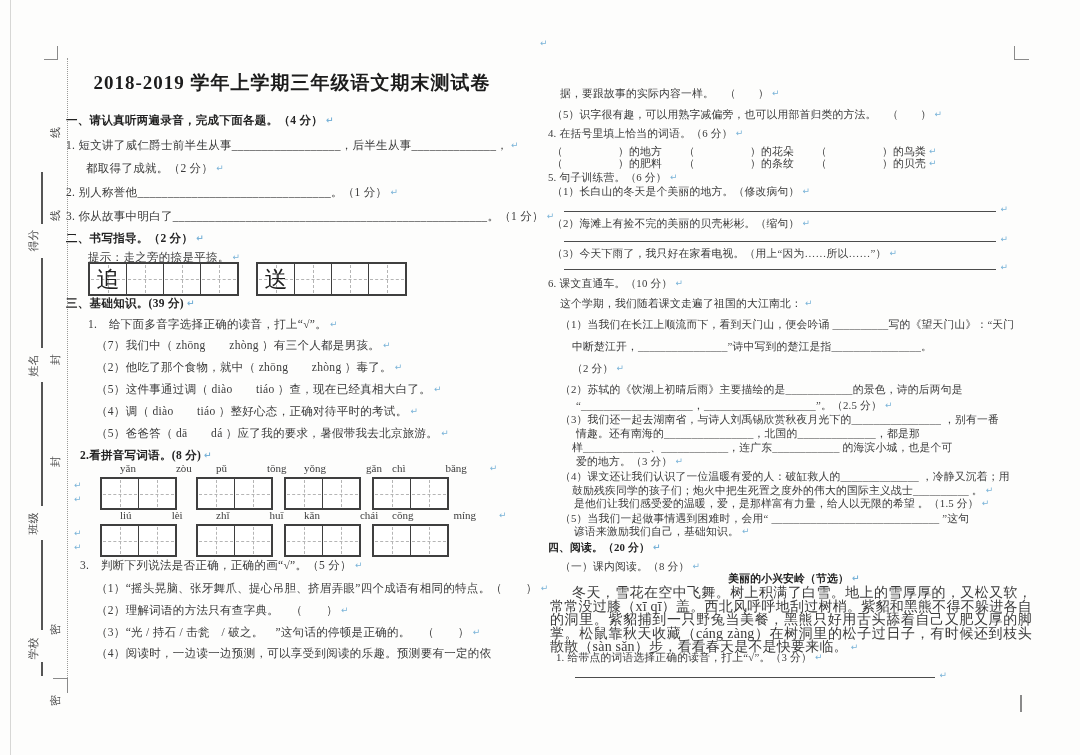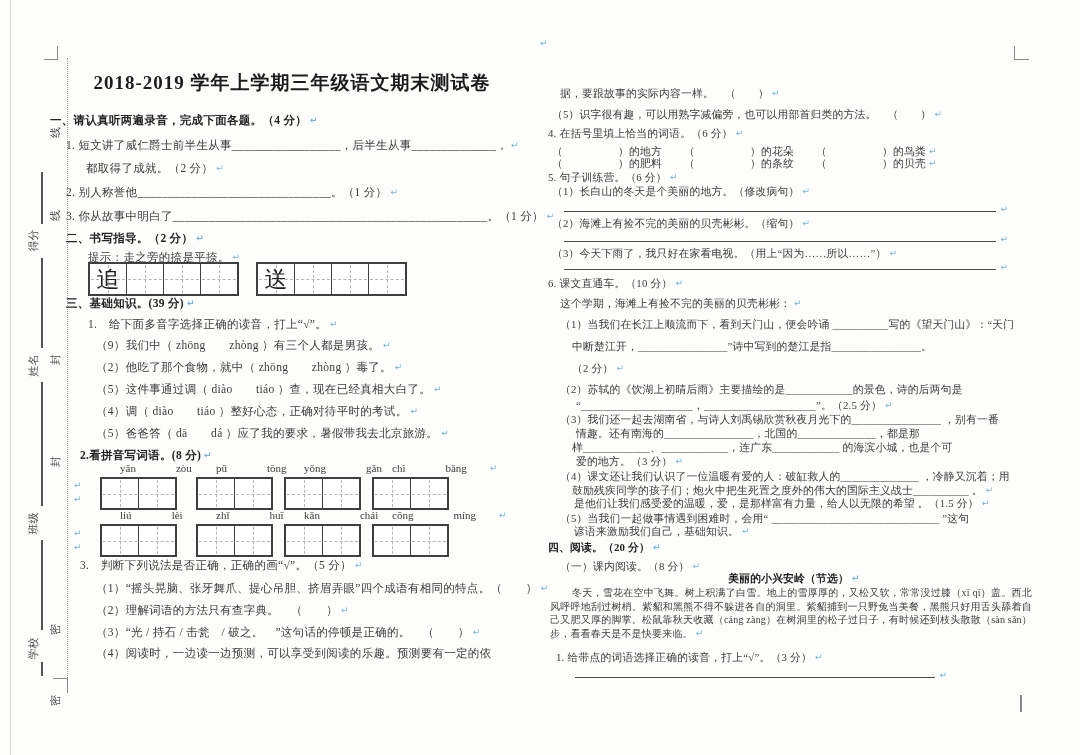--- a/index.html
+++ b/index.html
@@ -72,21 +72,21 @@
 
 <span class="pc-abs" style="left:540px;top:38px;">↵</span>
 <span class="pc-abs" style="left:74px;top:480px;">↵</span>
 <span class="pc-abs" style="left:74px;top:494px;">↵</span>
 <span class="pc-abs" style="left:74px;top:528px;">↵</span>
 <span class="pc-abs" style="left:74px;top:542px;">↵</span>
 
 <div>
   <div class="ln title ctr" style="left:66px;top:76px;width:452px;">2018-2019 学年上学期三年级语文期末测试卷</div>
 
-  <div class="ln b pcl" style="left:50px;top:113px;" data-pc="↵">一、请认真听两遍录音，完成下面各题。（4 分）</div>
+  <div class="ln b pcl" style="left:66px;top:113px;" data-pc="↵">一、请认真听两遍录音，完成下面各题。（4 分）</div>
   <div class="ln pcl" style="left:66px;top:138px;" data-pc="↵">1. 短文讲了威仁爵士前半生从事__________________，后半生从事______________，</div>
   <div class="ln pcl" style="left:66px;top:161px;margin-left:20px;" data-pc="↵">都取得了成就。（2 分）</div>
   <div class="ln pcl" style="left:66px;top:185px;" data-pc="↵">2. 别人称誉他________________________________。（1 分）</div>
   <div class="ln pcl" style="left:66px;top:209px;" data-pc="↵">3. 你从故事中明白了____________________________________________________。（1 分）</div>
 
   <div class="ln b pcl" style="left:66px;top:231px;" data-pc="↵">二、书写指导。（2 分）</div>
   <div class="ln pcl" style="left:88px;top:250px;" data-pc="↵">提示：走之旁的捺是平捺。</div>
 
   <div class="wgrid big" style="left:88px;top:262px;">
     <div class="c">
@@ -101,21 +101,21 @@
         <span class="ch">送</span>
       </div>
     <div class="c"></div>
       <div class="c"></div>
       <div class="c"></div>
   </div>
 
   <div class="ln b pcl" style="left:66px;top:296px;" data-pc="↵">三、基础知识。(39 分)</div>
   <div class="ln pcl" style="left:88px;top:317px;" data-pc="↵">1.　给下面多音字选择正确的读音，打上“√”。</div>
 
-  <div class="ln pcl" style="left:96px;top:338px;" data-pc="↵"><span>（9）我们中（ </span><span class="u">zhōng</span><span>　　</span><span class="u">zhòng</span><span> ）有三个人都是男孩。</span></div>
+  <div class="ln pcl" style="left:96px;top:338px;" data-pc="↵"><span>（7）我们中（ </span><span class="u">zhōng</span><span>　　</span><span class="u">zhòng</span><span> ）有三个人都是男孩。</span></div>
   <div class="ln pcl" style="left:96px;top:360px;" data-pc="↵"><span>（2）他吃了那个食物，就中（ </span><span>zhōng</span><span>　　</span><span class="u">zhòng</span><span> ）毒了。</span></div>
   <div class="ln pcl" style="left:96px;top:382px;" data-pc="↵"><span>（5）这件事通过调（ </span><span>diào</span><span>　　</span><span>tiáo</span><span> ）查，现在已经真相大白了。</span></div>
   <div class="ln pcl" style="left:96px;top:404px;" data-pc="↵"><span>（4）调（ </span><span>diào</span><span>　　</span><span class="u">tiáo</span><span> ）整好心态，正确对待平时的考试。</span></div>
   <div class="ln pcl" style="left:96px;top:426px;" data-pc="↵"><span>（5）爸爸答（ </span><span>dā</span><span>　　</span><span>dá</span><span> ）应了我的要求，暑假带我去北京旅游。</span></div>
 
   <div class="ln b pcl" style="left:80px;top:448px;" data-pc="↵">2.看拼音写词语。(8 分)</div>
 
   <div class="plabel" style="left:100px;top:462px;"><span class="u">yǎn</span><span class="u">zòu</span></div>
   <div class="plabel" style="left:196px;top:462px;"><span class="u">pǔ</span><span class="u">tōng</span></div>
   <div class="plabel" style="left:284px;top:462px;text-align:right;"><span class="u">yǒng</span><span class="u">gǎn</span></div>
@@ -175,37 +175,37 @@
   <div class="ln pcl" style="left:552px;top:156px;" data-pc="↵">（　　　　　）的肥料　　（　　　　　）的条纹　　（　　　　　）的贝壳</div>
   <div class="ln pcl" style="left:548px;top:170px;" data-pc="↵">5. 句子训练营。（6 分）</div>
   <div class="ln pcl" style="left:552px;top:184px;" data-pc="↵">（1）长白山的冬天是个美丽的地方。（修改病句）</div>
   <div class="ansline pcl" style="left:564px;top:199px;width:432px;" data-pc="↵"></div>
   <div class="ln pcl" style="left:552px;top:216px;" data-pc="↵">（2）海滩上有捡不完的美丽的贝壳彬彬。（缩句）</div>
   <div class="ansline pcl" style="left:564px;top:229px;width:432px;" data-pc="↵"></div>
   <div class="ln pcl" style="left:552px;top:246px;" data-pc="↵">（3）今天下雨了，我只好在家看电视。（用上“因为……所以……”）</div>
   <div class="ansline pcl" style="left:564px;top:257px;width:432px;" data-pc="↵"></div>
 
   <div class="ln pcl" style="left:548px;top:276px;" data-pc="↵">6. 课文直通车。（10 分）</div>
-  <div class="ln pcl" style="left:560px;top:296px;" data-pc="↵">这个学期，海滩上有捡不完的美丽的贝壳彬彬：</div>
+  <div class="ln pcl" style="left:560px;top:296px;" data-pc="↵">这个学期，我们随着课文走遍了祖国的大江南北：</div>
   <div class="ln" style="left:560px;top:317px;">（1）当我们在长江上顺流而下，看到天门山，便会吟诵 __________写的《望天门山》：“天门</div>
   <div class="ln" style="left:572px;top:339px;">中断楚江开，________________”诗中写到的楚江是指________________。</div>
   <div class="ln pcl" style="left:572px;top:361px;" data-pc="↵">（2 分）</div>
   <div class="ln" style="left:560px;top:382px;">（2）苏轼的《饮湖上初晴后雨》主要描绘的是____________的景色，诗的后两句是</div>
   <div class="ln pcl" style="left:576px;top:398px;" data-pc="↵">“____________________，____________________”。（2.5 分）</div>
   <div class="ln" style="left:560px;top:412px;">（3）我们还一起去湖南省，与诗人刘禹锡欣赏秋夜月光下的________________ ，别有一番</div>
   <div class="ln" style="left:576px;top:426px;">情趣。还有南海的________________，北国的______________，都是那</div>
   <div class="ln" style="left:572px;top:440px;">样____________、____________，连广东____________ 的海滨小城，也是个可</div>
   <div class="ln pcl" style="left:576px;top:454px;" data-pc="↵">爱的地方。（3 分）</div>
   <div class="ln" style="left:560px;top:469px;">（4）课文还让我们认识了一位温暖有爱的人：破缸救人的______________ ，冷静又沉着；用</div>
   <div class="ln pcl" style="left:572px;top:483px;" data-pc="↵">鼓励残疾同学的孩子们；炮火中把生死置之度外的伟大的国际主义战士__________ 。</div>
   <div class="ln pcl" style="left:574px;top:496px;" data-pc="↵">是他们让我们感受爱的温暖，爱，是那样富有力量，给人以无限的希望 。（1.5 分）</div>
   <div class="ln" style="left:560px;top:511px;">（5）当我们一起做事情遇到困难时，会用“ ______________________________ ”这句</div>
   <div class="ln pcl" style="left:574px;top:524px;" data-pc="↵">谚语来激励我们自己，基础知识。</div>
 
   <div class="ln b pcl" style="left:548px;top:540px;" data-pc="↵">四、阅读。（20 分）</div>
   <div class="ln pcl" style="left:560px;top:559px;" data-pc="↵">（一）课内阅读。（8 分）</div>
   <div class="ln b ctr pcl" style="left:558px;top:571px;width:472px;" data-pc="↵">美丽的小兴安岭（节选）</div>
 
-  <div class="ln pcl" style="left:550px;top:586px;width:482px;white-space:normal;line-height:13.5px;font-size:10px;text-align:justify;text-indent:22px;" data-pc="↵">冬天，雪花在空中飞舞。树上积满了白雪。地上的雪厚厚的，又松又软，常常没过膝（xī qī）盖。西北风呼呼地刮过树梢。紫貂和黑熊不得不躲进各自的洞里。紫貂捕到一只野兔当美餐，黑熊只好用舌头舔着自己又肥又厚的脚掌。松鼠靠秋天收藏（cáng zàng）在树洞里的松子过日子，有时候还到枝头散散（sàn sǎn）步，看看春天是不是快要来临。</div>
+  <div class="ln pcl" style="left:550px;top:586px;width:482px;white-space:normal;line-height:13.5px;font-size:14px;text-align:justify;text-indent:22px;" data-pc="↵">冬天，雪花在空中飞舞。树上积满了白雪。地上的雪厚厚的，又松又软，常常没过膝（xī qī）盖。西北风呼呼地刮过树梢。紫貂和黑熊不得不躲进各自的洞里。紫貂捕到一只野兔当美餐，黑熊只好用舌头舔着自己又肥又厚的脚掌。松鼠靠秋天收藏（cáng zàng）在树洞里的松子过日子，有时候还到枝头散散（sàn sǎn）步，看看春天是不是快要来临。</div>
 
   <div class="ln pcl" style="left:556px;top:650px;" data-pc="↵">1. 给带点的词语选择正确的读音，打上“√”。（3 分）</div>
   <div class="ansline pcl" style="left:575px;top:665px;width:360px;" data-pc="↵"></div>
 </div>
 
 </body></html>

